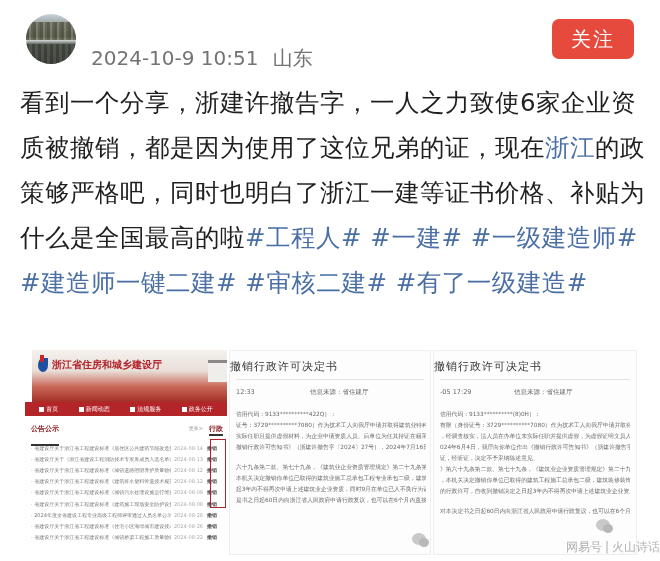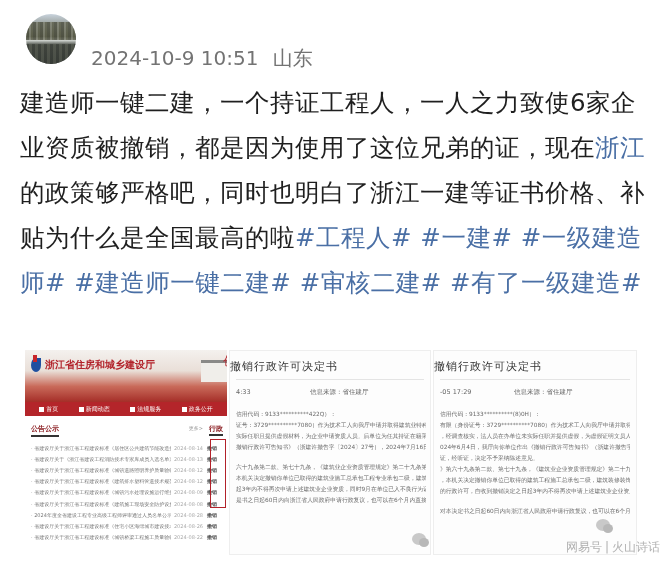--- a/index.html
+++ b/index.html
@@ -45,42 +45,42 @@
     .post-text .tag { color: #4a6fa5; }
 
     .images { position: absolute; left: 25px; top: 350px; width: 612px; height: 205px; }
     .img-card { position: absolute; top: 0; height: 205px; background: #fbfbfb; overflow: hidden; }
     .img1 { left: 0; width: 202px; background: #ffffff; }
     .img2 { left: 204px; width: 202px; border: 1px solid #eeeeee; background: #fdfdfd; }
     .img3 { left: 408px; width: 204px; border: 1px solid #eeeeee; background: #fdfdfd; }
 
     
     .banner {
-      position: absolute; left: 0; top: 0; width: 226px; height: 52px;
+      position: absolute; left: 7px; top: 0; width: 226px; height: 52px;
       background: linear-gradient(180deg, #f4f1ee 0%, #e9dfd8 40%, #c96a5a 70%, #a52e28 100%);
     }
     .banner .logo-mark {
       position: absolute; left: 6px; top: 8px; width: 10px; height: 14px; border-radius: 50% 0 50% 50%;
       background: #1f4fa0;
     }
     .banner .logo-mark::before {
       content: ""; position: absolute; left: 2px; top: -3px; width: 4px; height: 7px; background: #c8262a;
     }
     .banner .site-name { position: absolute; left: 20px; top: 8px; font-size: 10px; font-weight: bold; color: #b2222a; white-space: nowrap; }
     .banner .slogan { position: absolute; left: 48px; top: 28px; font-size: 11px; font-style: italic; font-weight: bold; color: #ffe9d5; letter-spacing: 3px; white-space: nowrap; text-shadow: 0 0 2px #7a1010; }
     .banner .corner { position: absolute; right: 4px; top: 3px; font-size: 12px; color: #b2222a; }
     .banner .building { position: absolute; right: 10px; top: 10px; width: 40px; height: 22px; background: #f0eeea; border-top: 3px solid #8a8a88; }
     .navbar {
       position: absolute; left: 0; top: 52px; width: 202px; height: 14px; background: #b4252a;
       display: flex; align-items: center; justify-content: space-around; padding: 0 4px;
     }
     .navbar .nav-item { font-size: 6px; color: #fff; white-space: nowrap; display: flex; align-items: center; gap: 2px; }
     .navbar .nav-ic { width: 5px; height: 5px; background: #fff; display: inline-block; }
     .notice-head { position: absolute; left: 6px; top: 74px; width: 192px; height: 14px; }
-    .notice-title { position: absolute; left: 0; top: 0; font-size: 7px; font-weight: bold; color: #8b1e22; border-bottom: 2px solid #333; padding-bottom: 1px; }
+    .notice-title { position: absolute; left: 0; top: 0; font-size: 7px; font-weight: bold; color: #8b1e22; border-bottom: 2px solid #333; padding-bottom: 10px; }
     .notice-more { position: absolute; right: 20px; top: 1px; font-size: 5px; color: #999; }
     .notice-tab { position: absolute; right: 0; top: 0; font-size: 7px; font-weight: bold; color: #8b1e22; border-bottom: 2px solid #333; }
     .notice-list { position: absolute; left: 6px; top: 92px; width: 198px; }
     .notice-row { display: flex; height: 11.2px; align-items: center; font-size: 5px; color: #666; white-space: nowrap; }
     .notice-row .n-text { width: 140px; overflow: hidden; color: #777; }
     .notice-row .n-date { width: 36px; color: #aaa; text-align: right; padding-right: 4px; }
     .notice-row .n-tag { width: 16px; color: #555; font-weight: bold; }
     .red-box { position: absolute; left: 185px; top: 89px; width: 16px; height: 69px; border: 1px solid #b2222a; }
 
     
@@ -101,24 +101,25 @@
 
 <div class="header">
   <div class="avatar">
     <div class="trees"></div>
     <div class="reflection"></div>
   </div>
   <div class="meta">
     <span>2024-10-9 10:51</span>
     <span>山东</span>
   </div>
+  <button class="follow-btn">关注</button>
 </div>
 
 <div class="post-text">
-  <span>建造师一键二建，一个持证工程人，一人之力致使6家企业资质被撤销，都是因为使用了这位兄弟的证，现在</span><span class="link">浙江</span><span>的政策够严格吧，同时也明白了浙江一建等证书价格、补贴为什么是全国最高的啦</span><span class="tag">#工程人#</span> <span class="tag">#一建#</span> <span class="tag">#一级建造师#</span> <span class="tag">#建造师一键二建#</span> <span class="tag">#审核二建#</span> <span class="tag">#有了一级建造#</span>
+  <span>看到一个分享，浙建许撤告字，一人之力致使6家企业资质被撤销，都是因为使用了这位兄弟的证，现在</span><span class="link">浙江</span><span>的政策够严格吧，同时也明白了浙江一建等证书价格、补贴为什么是全国最高的啦</span><span class="tag">#工程人#</span> <span class="tag">#一建#</span> <span class="tag">#一级建造师#</span> <span class="tag">#建造师一键二建#</span> <span class="tag">#审核二建#</span> <span class="tag">#有了一级建造#</span>
 </div>
 
 <div class="images">
 
   <div class="img-card img1">
     <div class="banner">
       <div class="logo-mark"></div>
       <div class="site-name">浙江省住房和城乡建设厅</div>
       <div class="building"></div>
       <div class="corner">创新</div>
@@ -192,21 +193,21 @@
           <span class="n-date">2024-08-22</span>
           <span class="n-tag">撤销</span>
         </div>
     </div>
     <div class="red-box"></div>
   </div>
 
   <div class="img-card img2">
     <div class="doc-title">撤销行政许可决定书</div>
     <div class="doc-divider"></div>
-    <div class="doc-meta" style="left:6px;">4:33</div>
+    <div class="doc-meta" style="left:6px;">12:33</div>
     <div class="doc-meta" style="left:80px;">信息来源：省住建厅</div>
     <div class="doc-body">
       <p>信用代码：9133**********422Q）：</p>
       <p>证号：3729**********7080）作为技术工人向我厅申请并取得建筑业特种</p>
       <p>实际任职且提供虚假材料，为企业申请资质人员。后单位为任其持证在籍采</p>
       <p>撤销行政许可告知书》（浙建许撤告字〔2024〕27号），2024年7月16日</p>
       <div class="gap"></div>
       <p>六十九条第二款、第七十九条，《建筑业企业资质管理规定》第二十九条第</p>
       <p>本机关决定撤销你单位已取得的建筑业施工总承包工程专业承包二级，建筑幕墙</p>
       <p>起3年内不得再次申请上述建筑业企业资质，同时9月在单位已入不良行为记录</p>

